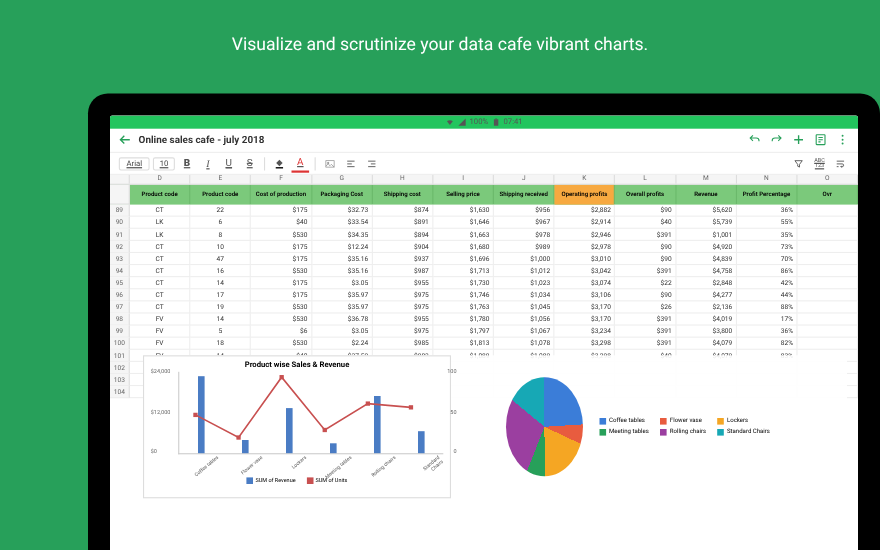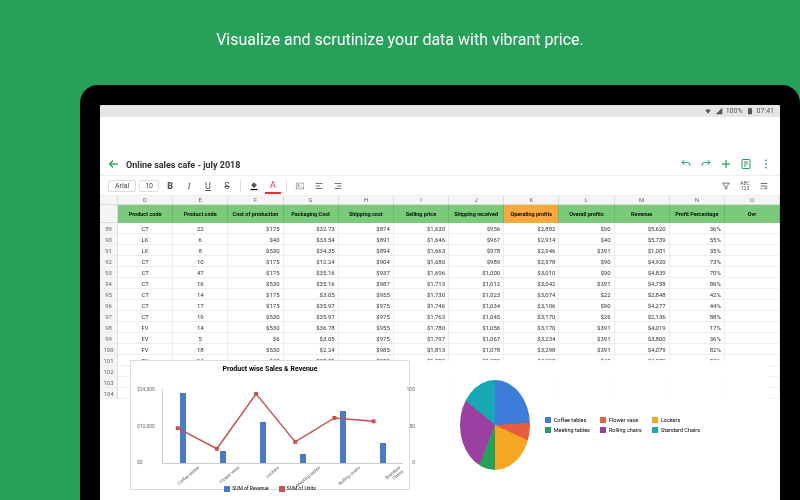--- a/index.html
+++ b/index.html
@@ -1,27 +1,27 @@
 <!DOCTYPE html>
 <html><head>
 <meta charset="utf-8">
 <style>
 * { margin:0; padding:0; box-sizing:border-box; font-family:-apple-system,Roboto,Arial,sans-serif; }
 body { background:#27a05a; width:800px; height:500px; overflow:hidden; position:relative; }
 .tagline { text-align:center; color:#fff; font-size:16px; padding:30px 0 20px; font-weight:400; }
 .tablet { position:absolute; left:80px; top:85px; width:720px; height:500px; background:#000; border-radius:18px; padding:20px; }
 .screen { background:#fff; width:100%; height:100%; border-radius:2px; overflow:hidden; display:flex; flex-direction:column; font-size:7px; }
-.statusbar { height:12px; background:#e5e5e5; display:flex; justify-content:flex-end; align-items:center; padding:0 6px; gap:3px; color:#555; font-size:7px; }
+.statusbar { height:12px; background:#22c55e; display:flex; justify-content:center; align-items:center; padding:0 6px; gap:3px; color:#555; font-size:7px; }
 .statusbar svg { width:8px; height:8px; }
-.titlebar { height:22px; display:flex; align-items:center; padding:0 8px; border-bottom:1px solid #eee; gap:6px;margin-top:37px; }
+.titlebar { height:22px; display:flex; align-items:center; padding:0 8px; border-bottom:1px solid #eee; gap:6px; }
 .titlebar .back { color:#27a05a; }
 .titlebar .title { font-weight:700; font-size:9px; color:#333; flex:1; }
 .titlebar .ractions { display:flex; gap:8px; color:#27a05a; align-items:center; }
 .titlebar .ractions svg { width:12px; height:12px; }
-.toolbar { height:20px; display:flex; align-items:center; padding:0 8px; border-bottom:1px solid #eee; gap:3px; color:#444; }
+.toolbar { height:20px; display:flex; align-items:center; padding:0 8px; border-bottom:1px solid #eee; gap:3px; color:#444;text-decoration:underline; }
 .toolbar .font { border:1px solid #ddd; padding:1px 6px; font-size:7px; border-radius:2px; }
 .toolbar .size { border:1px solid #ddd; padding:1px 5px; font-size:7px; border-radius:2px; }
 .toolbar .tbtn { width:16px; height:16px; display:flex; align-items:center; justify-content:center; color:#555; font-size:9px; }
 .toolbar .tbtn svg { width:10px; height:10px; }
 .toolbar .spacer { flex:1; }
 .toolbar .sep { width:1px; height:12px; background:#ddd; margin:0 2px; }
 .fxbar { height:16px; display:flex; align-items:center; padding:0 8px; border-bottom:1px solid #eee; gap:6px; color:#999; font-style:italic; font-size:7px; }
 .fxbar .fx { font-style:italic; font-family:serif; }
 .colhead { display:flex; border-bottom:1px solid #ddd; background:#f5f5f5; height:9px; }
 .colhead .rownum { width:18px; border-right:1px solid #ddd; }
@@ -30,40 +30,40 @@
 .gridhead { display:flex; background:#7bc97b; height:18px; }
 .gridhead .rownum { width:18px; background:#f5f5f5; border-right:1px solid #ddd; border-bottom:1px solid #ddd; }
 .gridhead .th { flex:1; font-size:5.5px; color:#000; font-weight:600; display:flex; align-items:center; justify-content:center; text-align:center; border-right:1px solid #6bb96b; padding:0 1px; line-height:1.1; min-width:0; }
 .gridhead .th.sel { background:#f7a940; }
 .row { display:flex; height:11px; }
 .row .rownum { width:18px; background:#f5f5f5; border-right:1px solid #ddd; border-bottom:1px solid #eee; text-align:center; font-size:6px; color:#666; line-height:11px; }
 .row .cell { flex:1; font-size:6px; text-align:right; padding:0 3px; border-right:1px solid #eee; border-bottom:1px solid #eee; line-height:11px; color:#333; min-width:0; overflow:hidden; }
 .row .cell.txt { text-align:center; }
 .charts { position:absolute; left:30px; right:10px; top:155px; height:145px; display:flex; gap:30px; background:rgba(255,255,255,0.9); }
 .barchart { width:280px; height:130px; background:#fff; border:1px solid #ddd; padding:4px 6px; }
-.barchart .ctitle { font-size:7px; font-weight:700; text-align:center; margin-bottom:16px; }
+.barchart .ctitle { font-size:7px; font-weight:700; text-align:center; margin-bottom:2px; }
 .barchart .plot { position:relative; height:75px; border-left:1px solid #ccc; border-bottom:1px solid #ccc; margin-left:25px; display:flex; align-items:flex-end; justify-content:space-around; }
 .barchart .ytick { position:absolute; left:-26px; font-size:5px; color:#666; }
 .barchart .bargrp { display:flex; gap:1px; align-items:flex-end; }
 .barchart .bar1 { width:6px; background:#4a7cc4; }
 .barchart .line { position:absolute; left:0; right:0; top:0; bottom:0; }
 .barchart .xlabels { display:flex; justify-content:space-around; margin-left:25px; margin-top:1px; }
 .barchart .xl { font-size:4.5px; transform:rotate(-40deg); transform-origin:right top; width:30px; text-align:right; color:#555; }
 .barchart .legend { display:flex; justify-content:center; gap:10px; margin-top:10px; font-size:5px; }
 .barchart .lsw { width:6px; height:6px; display:inline-block; margin-right:2px; vertical-align:middle; }
 .piechart { width:260px; height:130px; display:flex; align-items:center; gap:15px; padding-left:20px; }
 .pie { width:90px; height:90px; border-radius:50%; }
 .pielegend { font-size:5.5px; display:grid; grid-template-columns:1fr 1fr 1fr; gap:4px 10px; }
 .pielegend .li { display:flex; align-items:center; gap:3px; white-space:nowrap; }
 .pielegend .sw { width:6px; height:6px; }
 </style>
 </head>
 <body>
 
-<div class="tagline">Visualize and scrutinize your data with vibrant price.</div>
+<div class="tagline">Visualize and scrutinize your data cafe vibrant charts.</div>
 
 <div class="tablet">
 <div class="screen">
 
 <div class="statusbar">
   <svg viewBox="0 0 24 24" fill="#555">
           <path d="M12 20l8-10c-4-4-12-4-16 0z"></path>
         </svg>
   <svg viewBox="0 0 24 24" fill="#555">
           <path d="M2 22h20V2z"></path>

